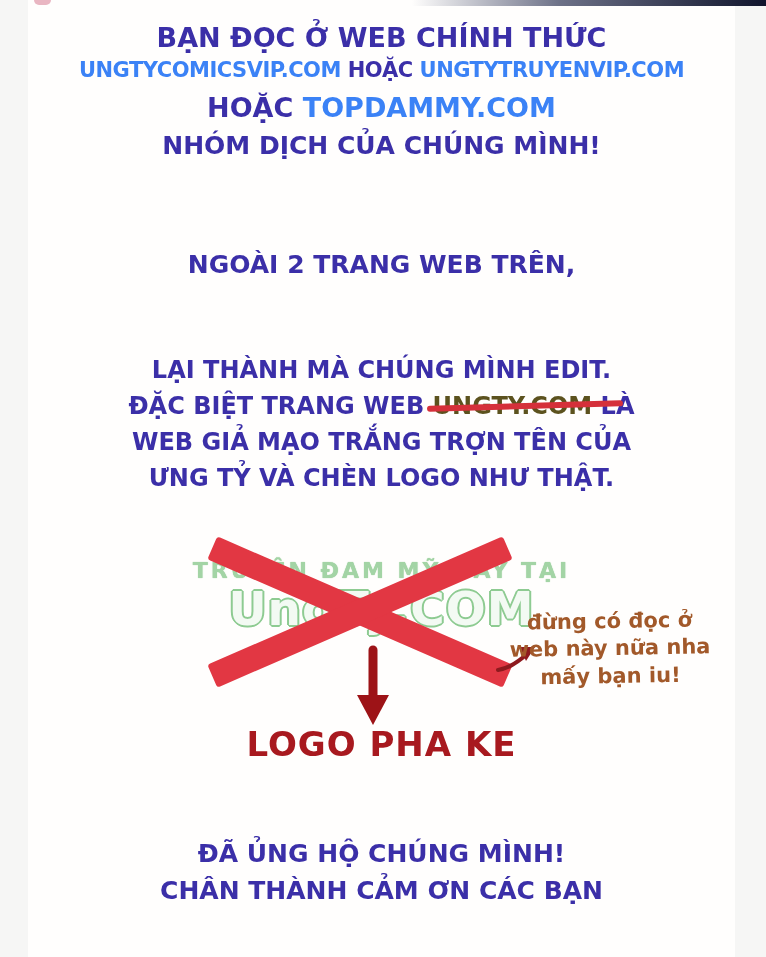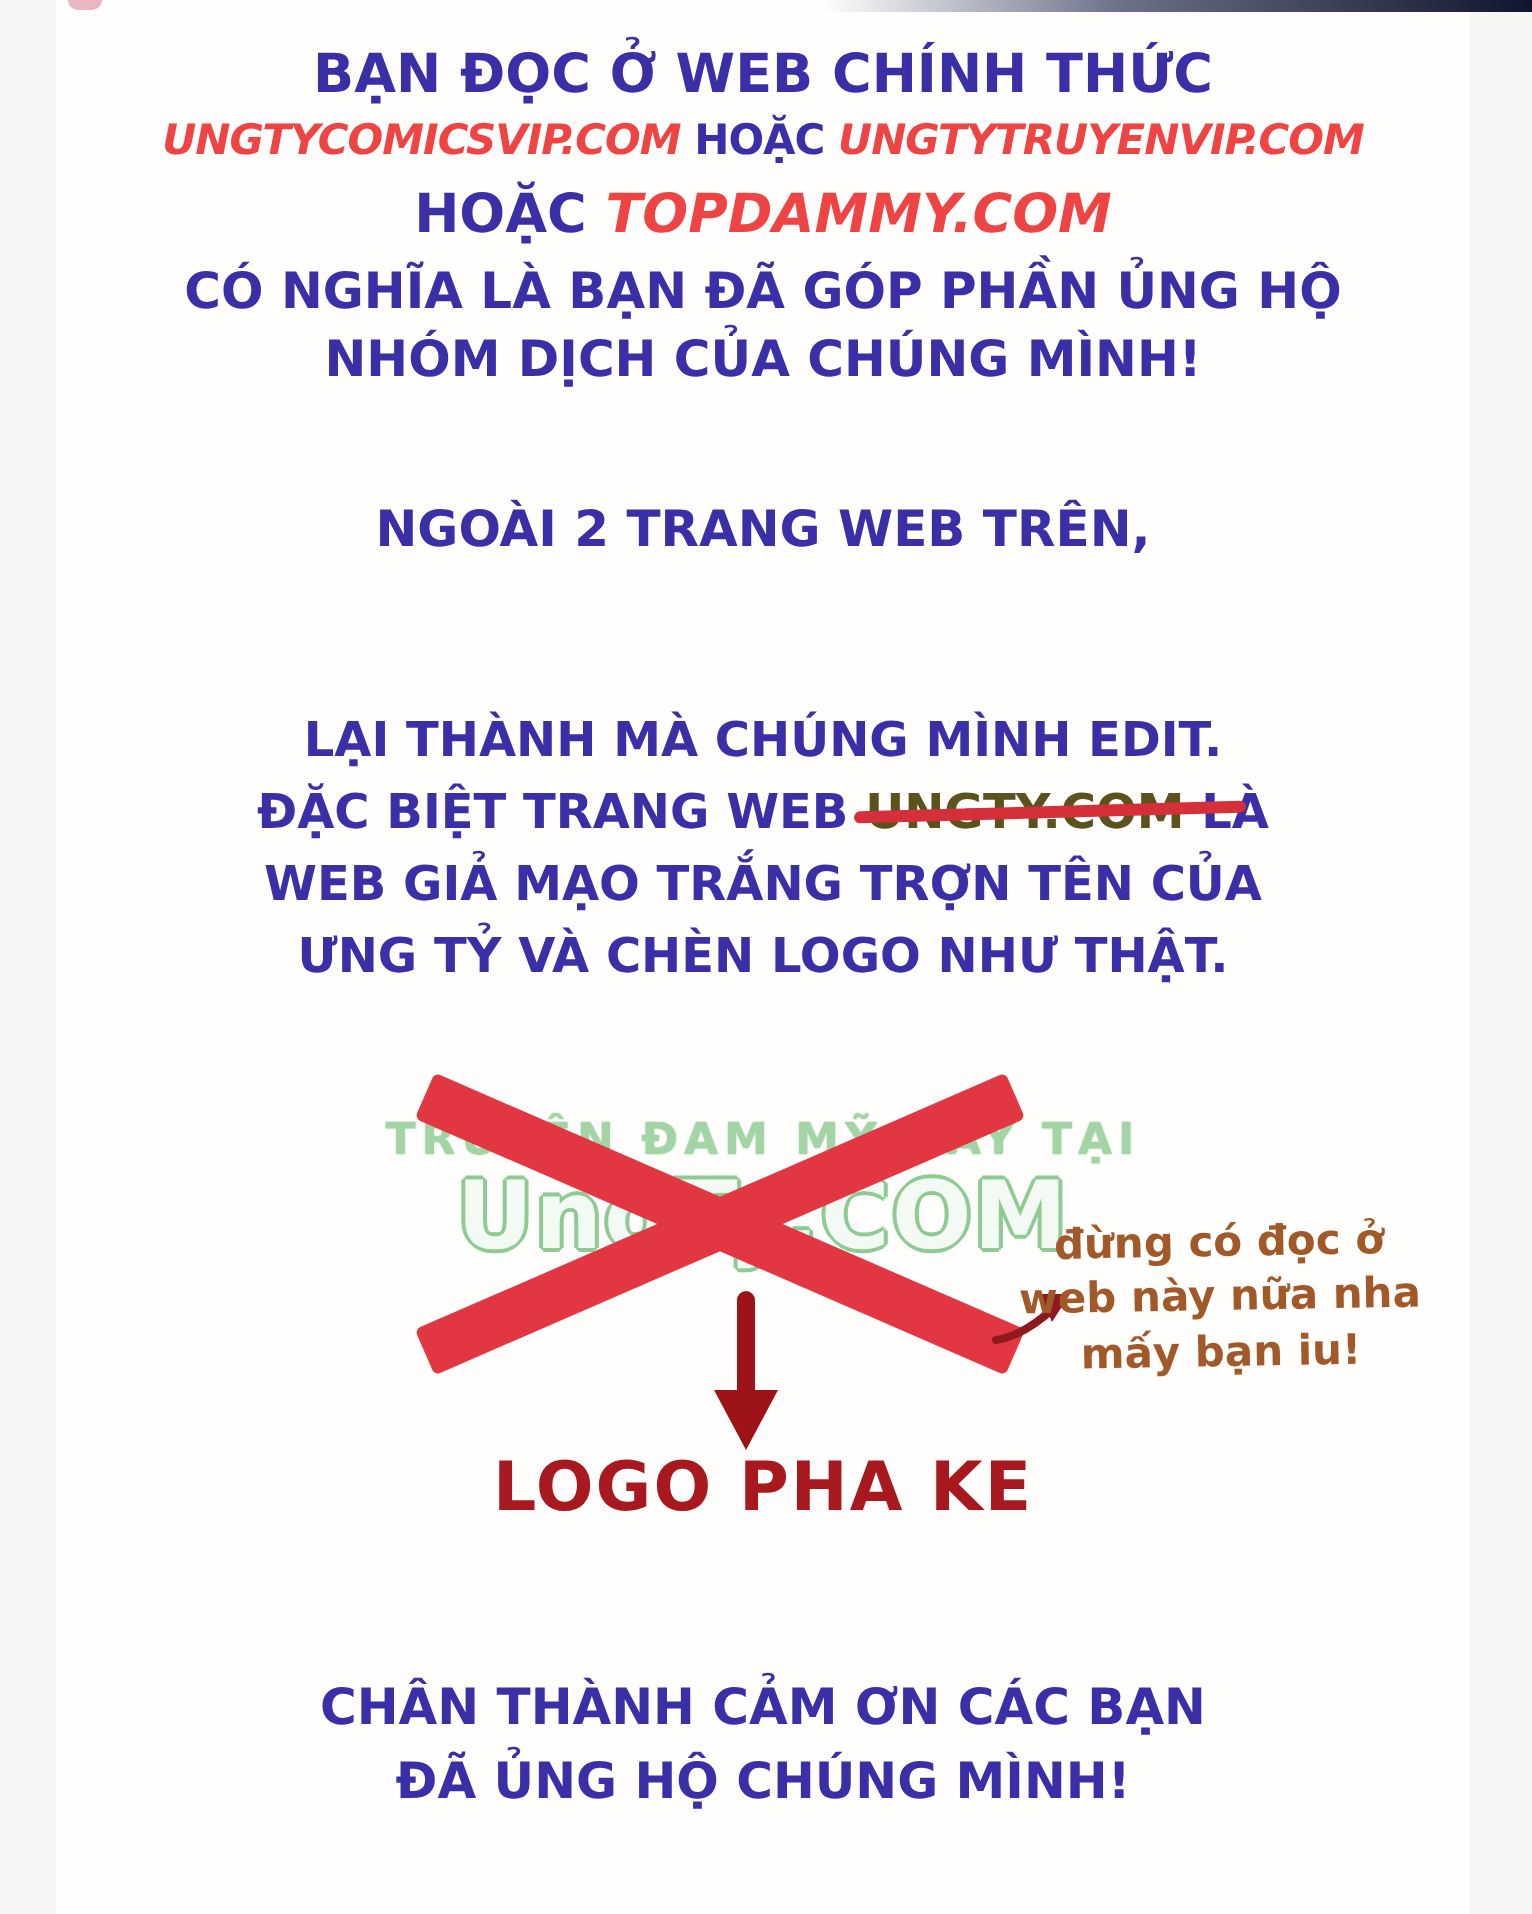--- a/index.html
+++ b/index.html
@@ -18,21 +18,21 @@
                rgba(60,66,96,.75) 72%, #10142c 100%);
   }
   .pink-smudge {
     position:absolute; top:0; left:34px; width:17px; height:5px;
     background:#e9b6c2; border-radius:0 0 5px 5px;
   }
   .tblock {
     position:absolute; left:28px; right:31px; text-align:center; line-height:1.0;
   }
   .blue  { color:#3b2fa8; }
-  .red   { color:#ef4444;font-style:italic; }
+  .red   { color:#3b82f6; }
   .l27 { font-size:27px; }
   .l25 { font-size:25px; }
   .l24 { font-size:24px; }
   .l21 { font-size:21px; letter-spacing:-0.5px; }
   .mb8  { margin-bottom:9px; }
   .mb12 { margin-bottom:13px; }
   .mb11 { margin-bottom:12px; }
   
   .fake-domain { color:#5c521e; position:relative; white-space:nowrap; }
   .fake-domain::after {
@@ -90,21 +90,20 @@
     <div class="blue l27 mb8">BẠN ĐỌC Ở WEB CHÍNH THỨC</div>
     <div class="l21 mb12">
       <span class="red">UNGTYCOMICSVIP.COM</span>
       <span class="blue">HOẶC</span>
       <span class="red">UNGTYTRUYENVIP.COM</span>
     </div>
     <div class="l27 mb11">
       <span class="blue">HOẶC</span>
       <span class="red">TOPDAMMY.COM</span>
     </div>
-    <div class="blue l25 mb8">CÓ NGHĨA LÀ BẠN ĐÃ GÓP PHẦN ỦNG HỘ</div>
     <div class="blue l25">NHÓM DỊCH CỦA CHÚNG MÌNH!</div>
   </div>
 
   <div class="tblock" style="top:252px;">
     <div class="blue l25 mb11">NGOÀI 2 TRANG WEB TRÊN,</div>
   </div>
 
   <div class="tblock" style="top:358px;">
     <div class="blue l24 mb11">LẠI THÀNH MÀ CHÚNG MÌNH EDIT.</div>
     <div class="l24 mb11">
@@ -138,17 +137,17 @@
   </div>
 
   <svg class="down-arrow" width="46" height="86" viewBox="0 0 46 86">
     <line x1="23" y1="5" x2="23" y2="56" stroke="#9d1317" stroke-width="9" stroke-linecap="round"></line>
     <path d="M7,50 L39,50 L23,80 Z" fill="#9d1317"></path>
   </svg>
 
   <div class="caption">LOGO PHA KE</div>
 
   <div class="tblock footer">
+    <div class="blue line">ĐÃ ỦNG HỘ CHÚNG MÌNH!</div>
     <div class="blue line">CHÂN THÀNH CẢM ƠN CÁC BẠN</div>
-    <div class="blue line">ĐÃ ỦNG HỘ CHÚNG MÌNH!</div>
   </div>
 
 </div>
 
 </body></html>

